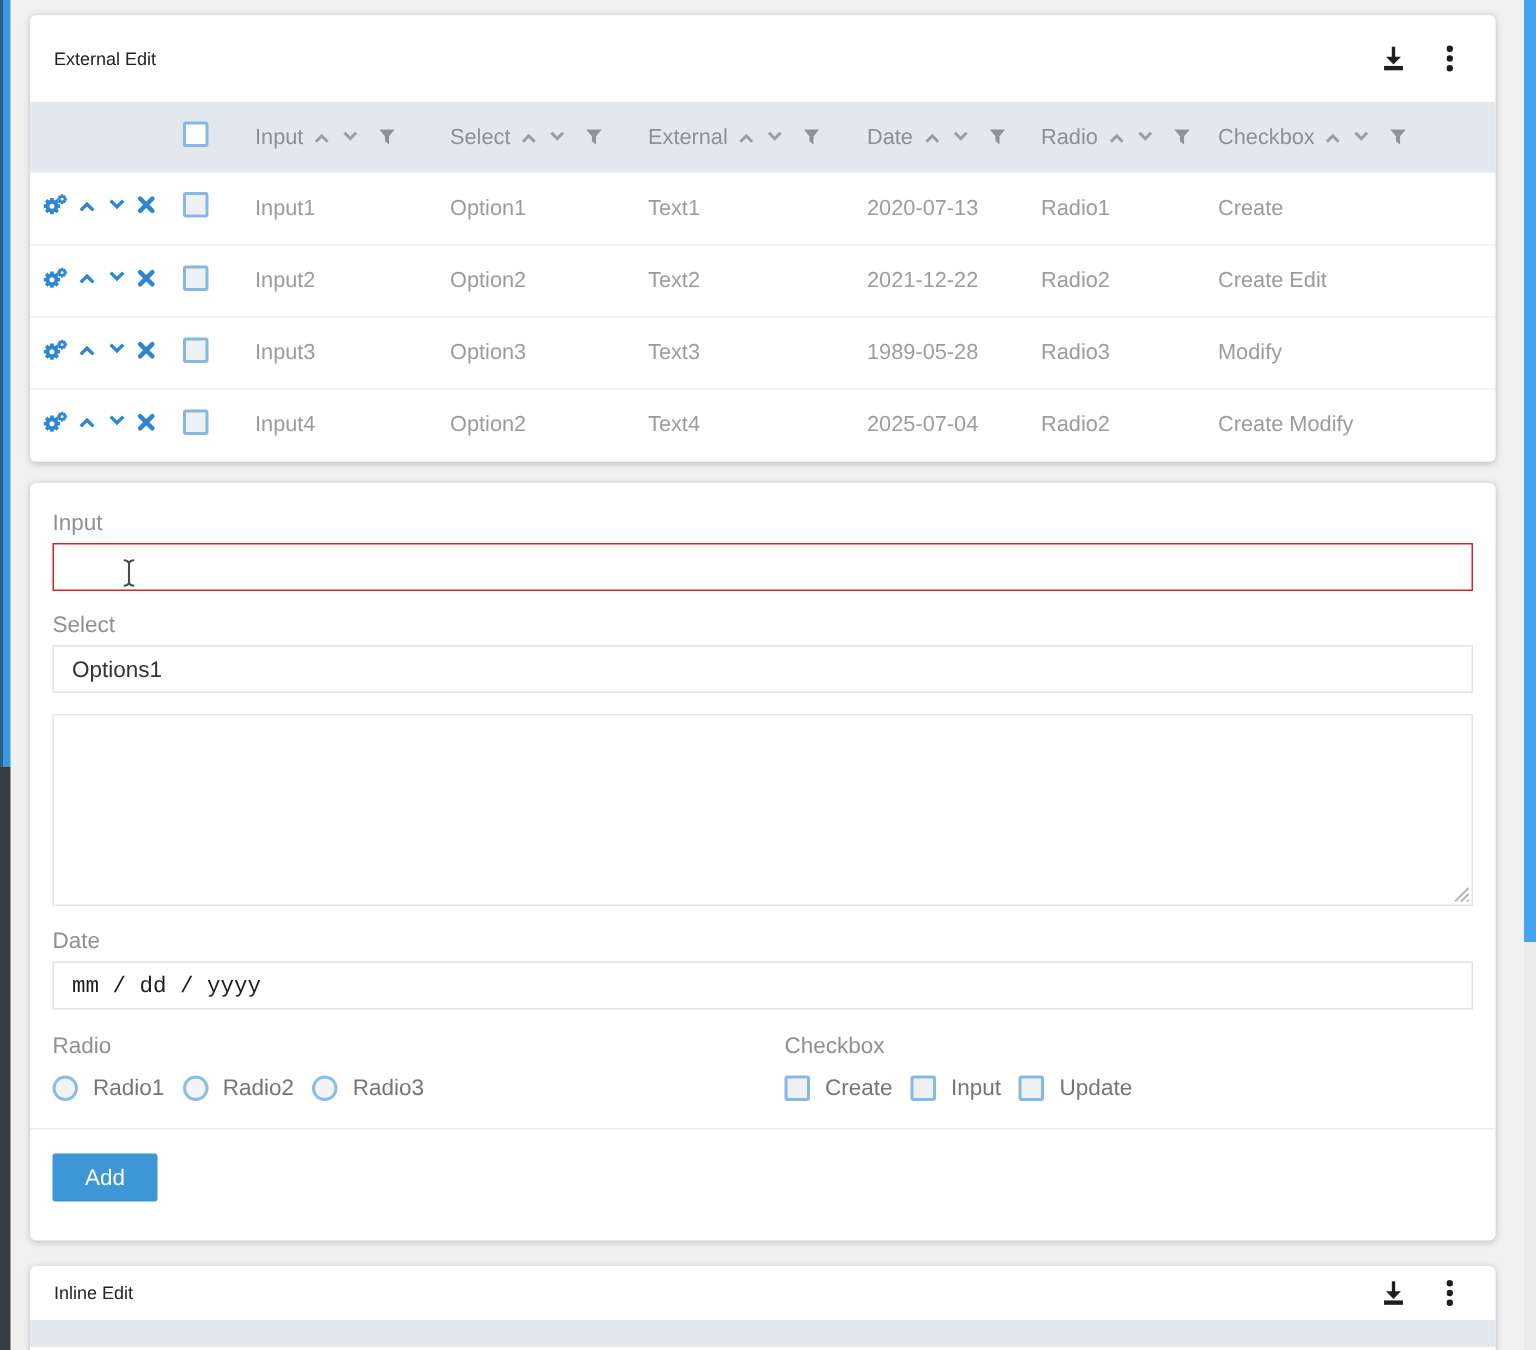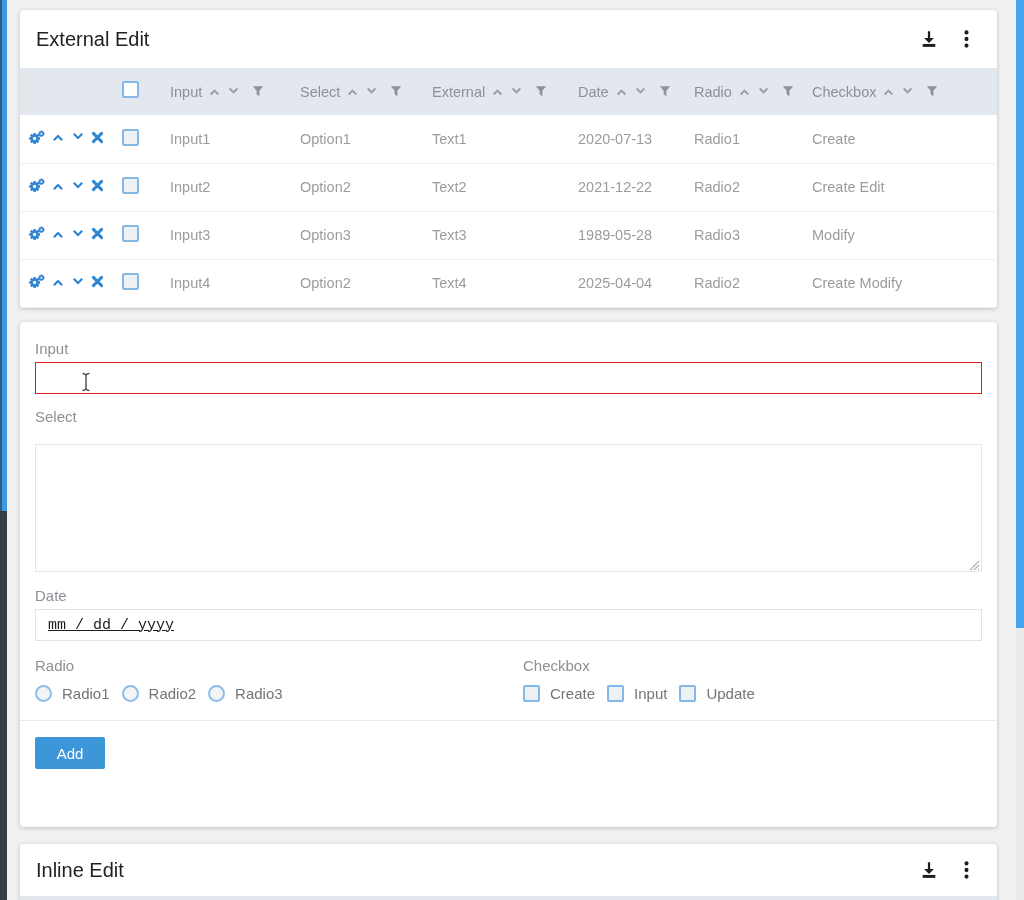--- a/index.html
+++ b/index.html
@@ -17,22 +17,22 @@
 
   
   .card{position:absolute;left:20px;width:977px;background:#fff;border-radius:4px;
         box-shadow:0 1px 4px rgba(60,64,67,.28);}
   #card-external{top:10px;height:298px;overflow:hidden;}
   #card-form{top:322px;height:505px;box-sizing:border-box;padding:18px 15px 0 15px;}
   #card-inline{top:844px;height:70px;overflow:hidden;}
 
   .card-header{display:flex;align-items:center;justify-content:space-between;
                height:58px;padding:0 28px 0 16px;}
-  #card-inline .card-header{height:52px;gap:44px;}
-  .card-title{font-size:20px;color:#222;}
+  #card-inline .card-header{height:36px;gap:44px;}
+  .card-title{font-size:12px;color:#222;}
   .card-actions{display:flex;align-items:center;gap:26px;}
   .icon-btn{width:18px;height:18px;color:#1e1e1e;cursor:pointer;}
   .icon-btn svg{width:100%;height:100%;display:block;}
 
   
   table{width:977px;border-collapse:collapse;table-layout:fixed;}
   thead tr{background:#e3e8ee;height:47px;}
   tbody tr{height:48px;border-bottom:1px solid #eef0f2;}
   th{font-weight:normal;text-align:left;padding:0;}
   td{padding:0;color:#9c9c9c;font-size:14.5px;}
@@ -50,21 +50,21 @@
   
   .form-label{color:#8d9095;font-size:15px;line-height:18px;margin-bottom:4px;}
   .ctl{box-sizing:border-box;width:947px;height:32px;border:1px solid #e3e3e3;
        background:#fff;font-size:15px;color:#333;padding:0 12px;display:flex;align-items:center;}
   input.ctl{display:block;padding:0 12px;font-family:"Liberation Sans",sans-serif;outline:none;}
   .input-error{border:1px solid #e02020;}
   .gap14{height:14px;}.gap15{height:15px;}
   .textarea-wrap{position:relative;width:947px;}
   .textarea{box-sizing:border-box;width:947px;height:128px;border:1px solid #e6e6e6;background:#fff;}
   .resize-grip{position:absolute;right:2px;bottom:2px;width:13px;height:13px;color:#b9b9b9;}
-  .date-ctl{font-family:"Liberation Mono","DejaVu Sans Mono",monospace;color:#1d1d1f;text-decoration:underline;}
+  .date-ctl{font-family:"Liberation Mono","DejaVu Sans Mono",monospace;color:#1d1d1f;}
   .choices-row{display:flex;margin-top:16px;}
   .choice-col-left{width:488px;}
   .choice-items{display:flex;align-items:center;gap:12px;margin-top:8px;height:20px;}
   .choice{display:flex;align-items:center;gap:10px;color:#757575;font-size:15px;}
   .radio{width:17px;height:17px;border:2px solid #8bbde9;border-radius:50%;
          background:#f2f4f6;box-sizing:border-box;cursor:pointer;flex:none;}
   .form-divider{height:0;border-top:1px solid #ebebeb;margin:17px -15px 0 -15px;}
   .add-btn{margin-top:16px;width:70px;height:32px;background:#3c96d8;color:#fff;
            border:none;border-radius:2px;font-size:15px;font-family:"Liberation Sans",sans-serif;
            cursor:pointer;display:flex;align-items:center;justify-content:center;}
@@ -385,34 +385,37 @@
                 </svg></span>
           <span class="ri"><svg width="13" height="13" viewBox="0 0 14 14">
                   <use href="#i-x"></use>
                 </svg></span>
         </div>
           </td>
         <td class="cb-cell"><span class="cb" style="display:inline-block;"></span></td>
         <td>Input4</td>
         <td>Option2</td>
         <td>Text4</td>
-        <td>2025-04-04</td>
+        <td>2025-07-04</td>
         <td>Radio2</td>
         <td>Create Modify</td>
       </tr>
     </tbody>
   </table>
 </div>
 
 <div class="card" id="card-form">
   <div class="form-label">Input</div>
   <input class="ctl input-error" type="text" value="" style="">
   <div class="gap14"></div>
 
   <div class="form-label">Select</div>
+  <div class="ctl">
+    <span>Options1</span>
+  </div>
   <div class="gap14"></div>
 
   <div class="textarea-wrap">
     <div class="textarea"></div>
     <span class="resize-grip"><svg width="13" height="13" viewBox="0 0 13 13">
           <use href="#i-grip"></use>
         </svg></span>
   </div>
   <div class="gap15"></div>
 

